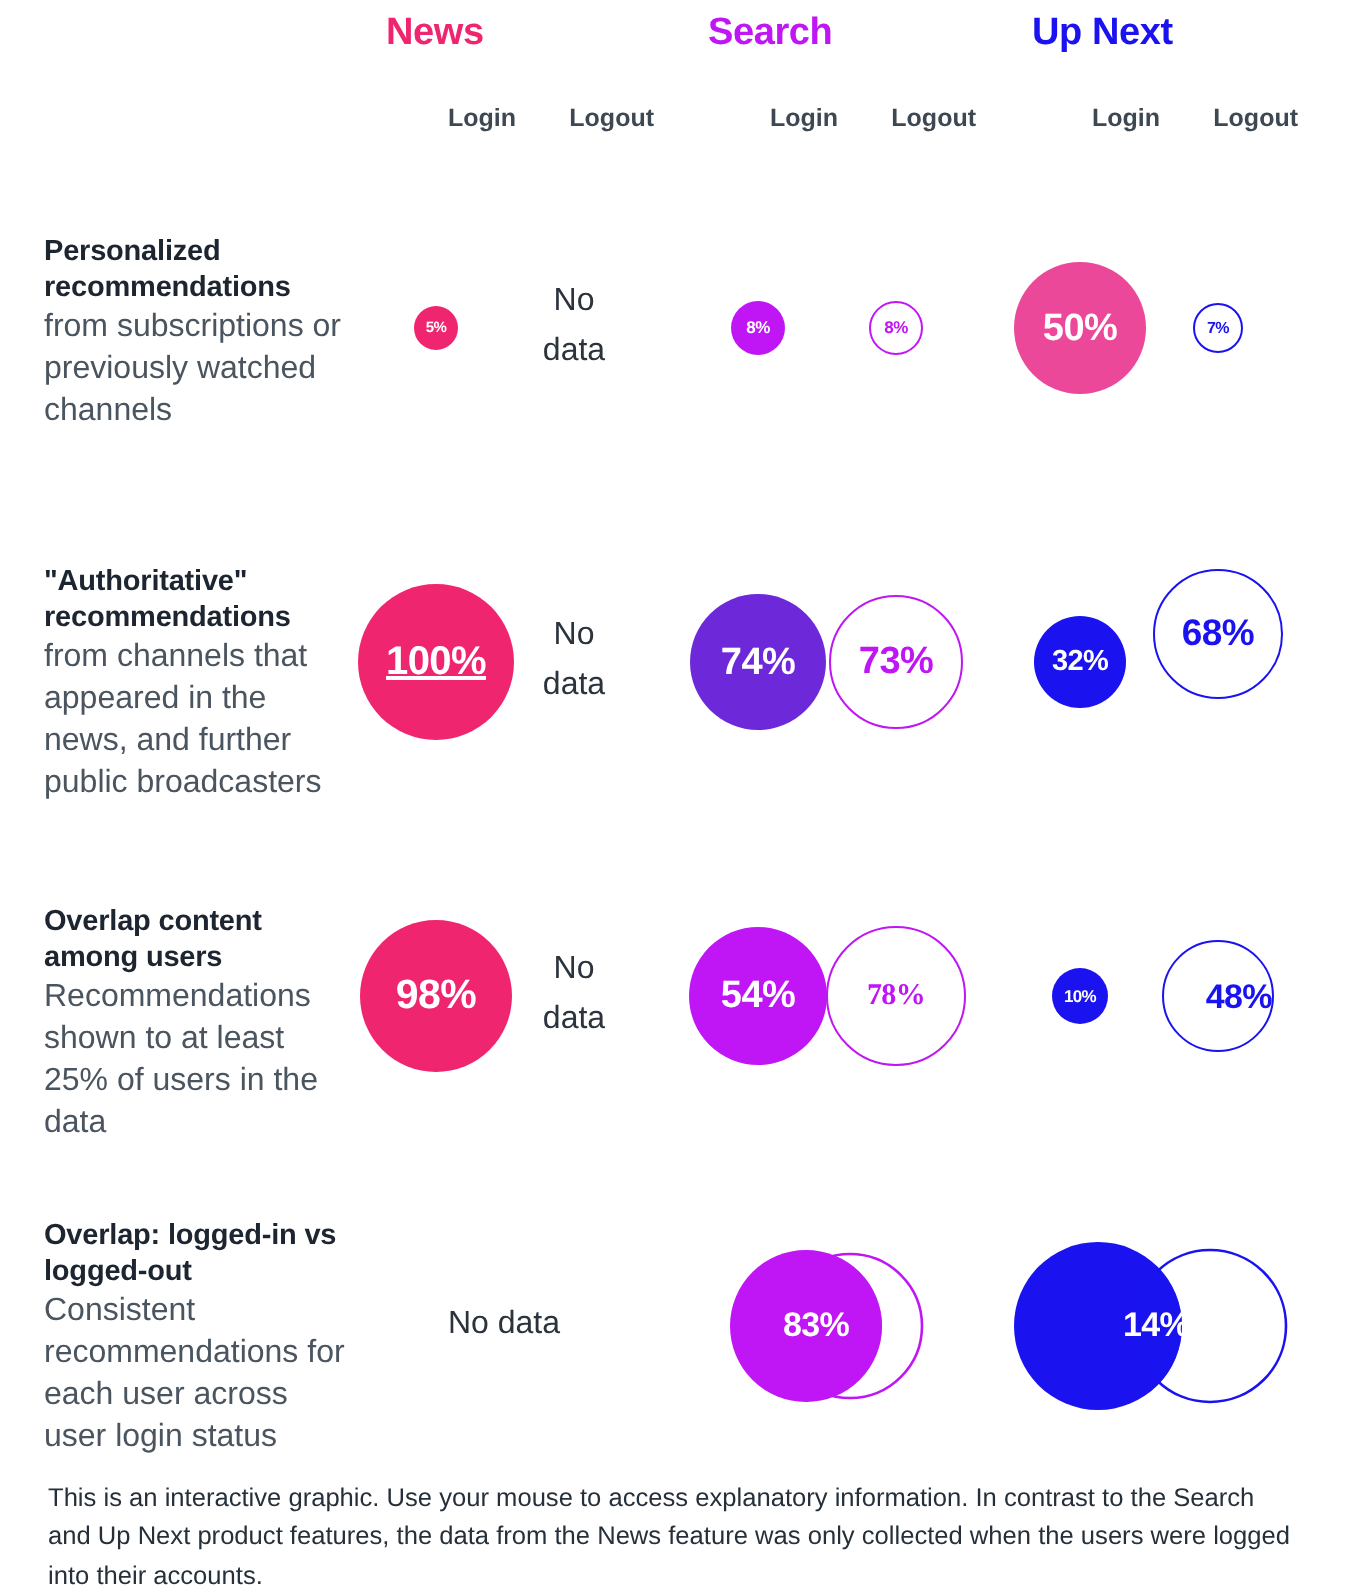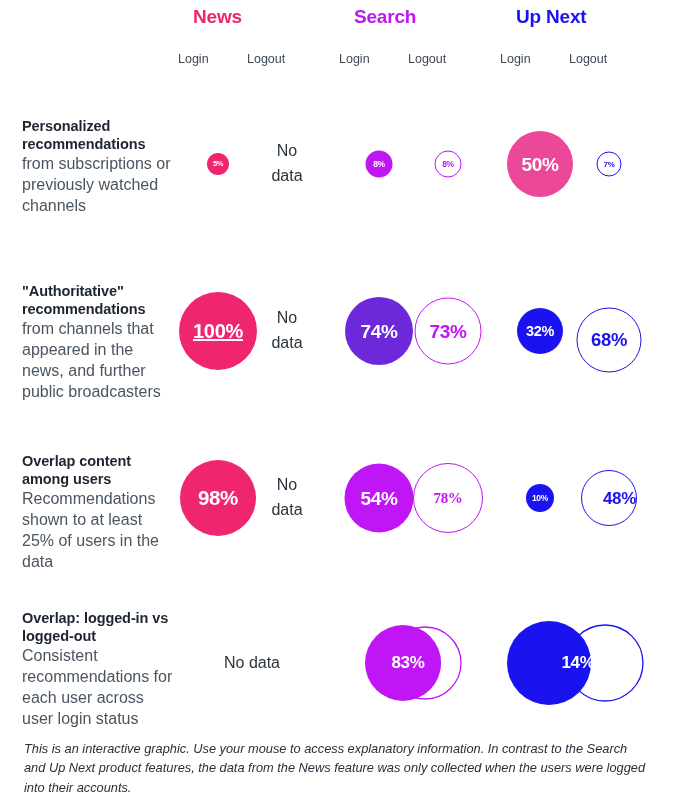--- a/index.html
+++ b/index.html
@@ -27,23 +27,23 @@
     white-space: nowrap;
   }
   .feature-head.news   { left: 193px; width: 118px; color: #f0256f; }
   .feature-head.search { left: 354px; width: 118px; color: #c016f5; }
   .feature-head.upnext { left: 516px; width: 118px; color: #1a13f0; }
 
   .state-head {
     position: absolute;
     top: 52px;
     font-size: 12.5px;
-    font-weight: 400;
+    font-weight: 700;
     color: #3d4852;
-    text-align: left;
+    text-align: right;
     width: 80px;
     white-space: nowrap;
   }
 
   
   .row-label {
     position: absolute;
     left: 22px;
     width: 152px;
   }
@@ -106,21 +106,20 @@
     pointer-events: none;
   }
 
   
   .footnote {
     position: absolute;
     left: 24px;
     right: 24px;
     top: 739px;
     font-size: 12.8px;
-    font-style: italic;
     line-height: 1.52;
     color: #26303a;
   }
 </style>
 </head>
 <body>
 
 <div>
   <div class="feature-head news">News</div>
   <div class="feature-head search">Search</div>
@@ -174,21 +173,21 @@
     </div>
     <div class="bubble filled" style="width: 68px; height: 68px; left: 379px; top: 331px; font-size: 19px; background: #6d28d9;">
       <span>74%</span>
     </div>
     <div class="bubble hollow" style="width: 67px; height: 67px; left: 448px; top: 331px; font-size: 19px; border-color: rgb(192, 22, 245); color: rgb(192, 22, 245);">
       <span>73%</span>
     </div>
     <div class="bubble filled" style="width: 46px; height: 46px; left: 540px; top: 331px; font-size: 14.5px; background: rgb(26, 19, 240);">
       <span>32%</span>
     </div>
-    <div class="bubble hollow" style="width: 65px; height: 65px; left: 609px; top: 340px; font-size: 18.5px; border-color: rgb(26, 19, 240); color: rgb(26, 19, 240);">
+    <div class="bubble hollow" style="width: 65px; height: 65px; left: 609px; top: 317px; font-size: 18.5px; border-color: rgb(26, 19, 240); color: rgb(26, 19, 240);">
       <span>68%</span>
     </div>
     <div class="bubble filled" style="width: 76px; height: 76px; left: 218px; top: 498px; font-size: 20.5px; background: rgb(240, 37, 111);">
       <span>98%</span>
     </div>
     <div class="bubble filled" style="width: 69px; height: 69px; left: 379px; top: 498px; font-size: 19px; background: rgb(192, 22, 245);">
       <span>54%</span>
     </div>
     <div class="bubble hollow" style="width: 70px; height: 70px; left: 448px; top: 498px; font-size: 15px; border-color: rgb(192, 22, 245); color: rgb(192, 22, 245); font-family: Liberation Serif, serif;">
       <span>78%</span>

